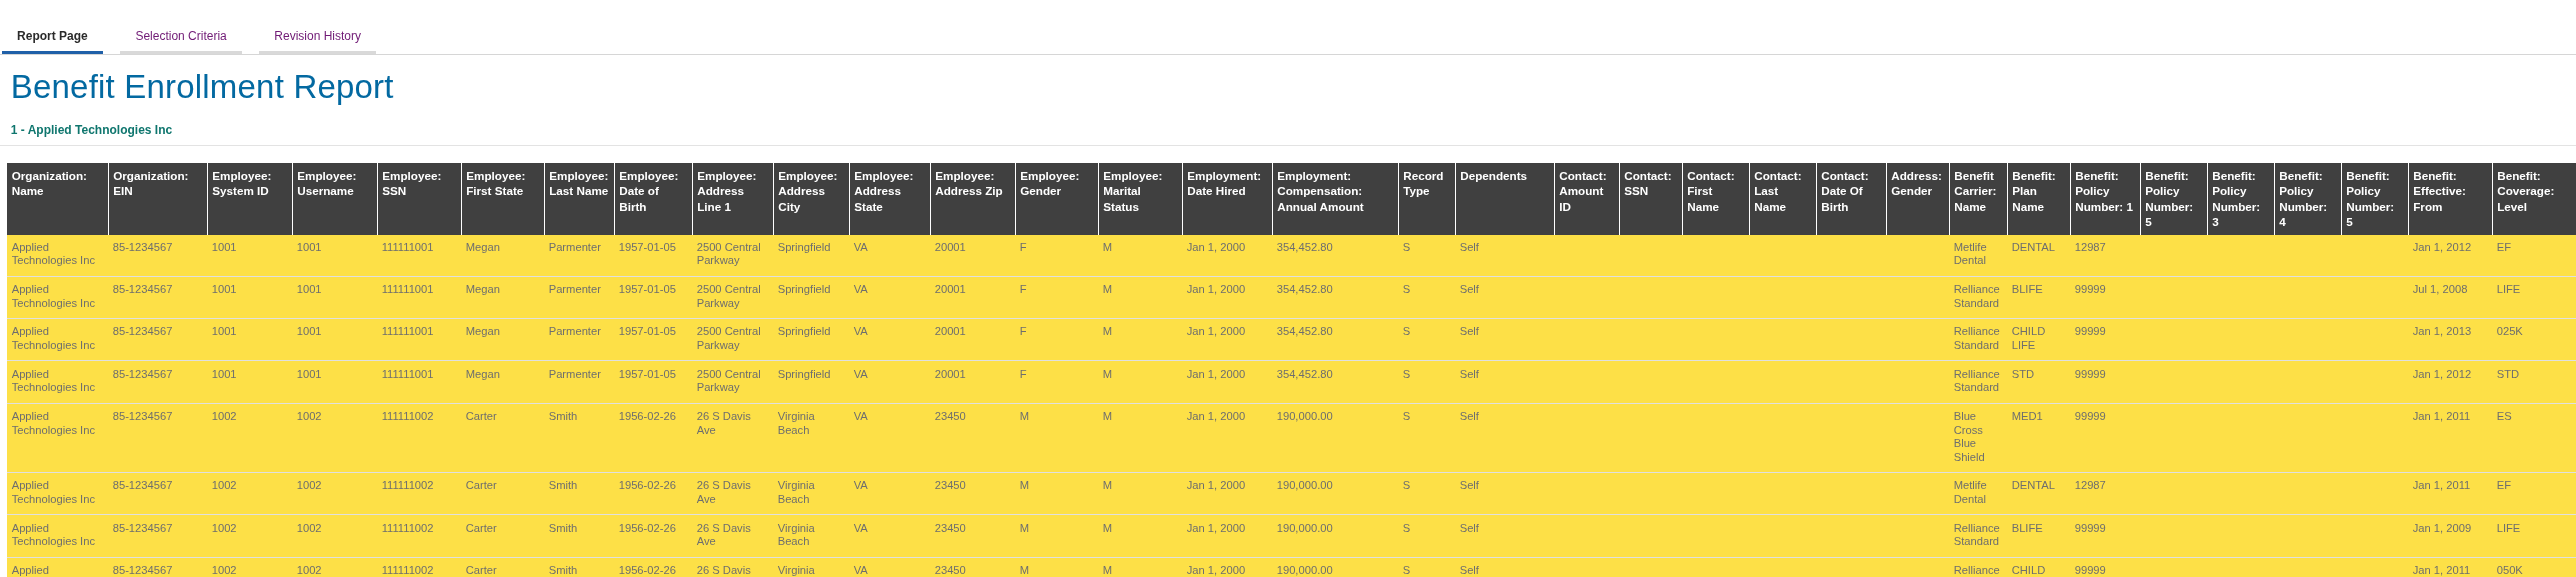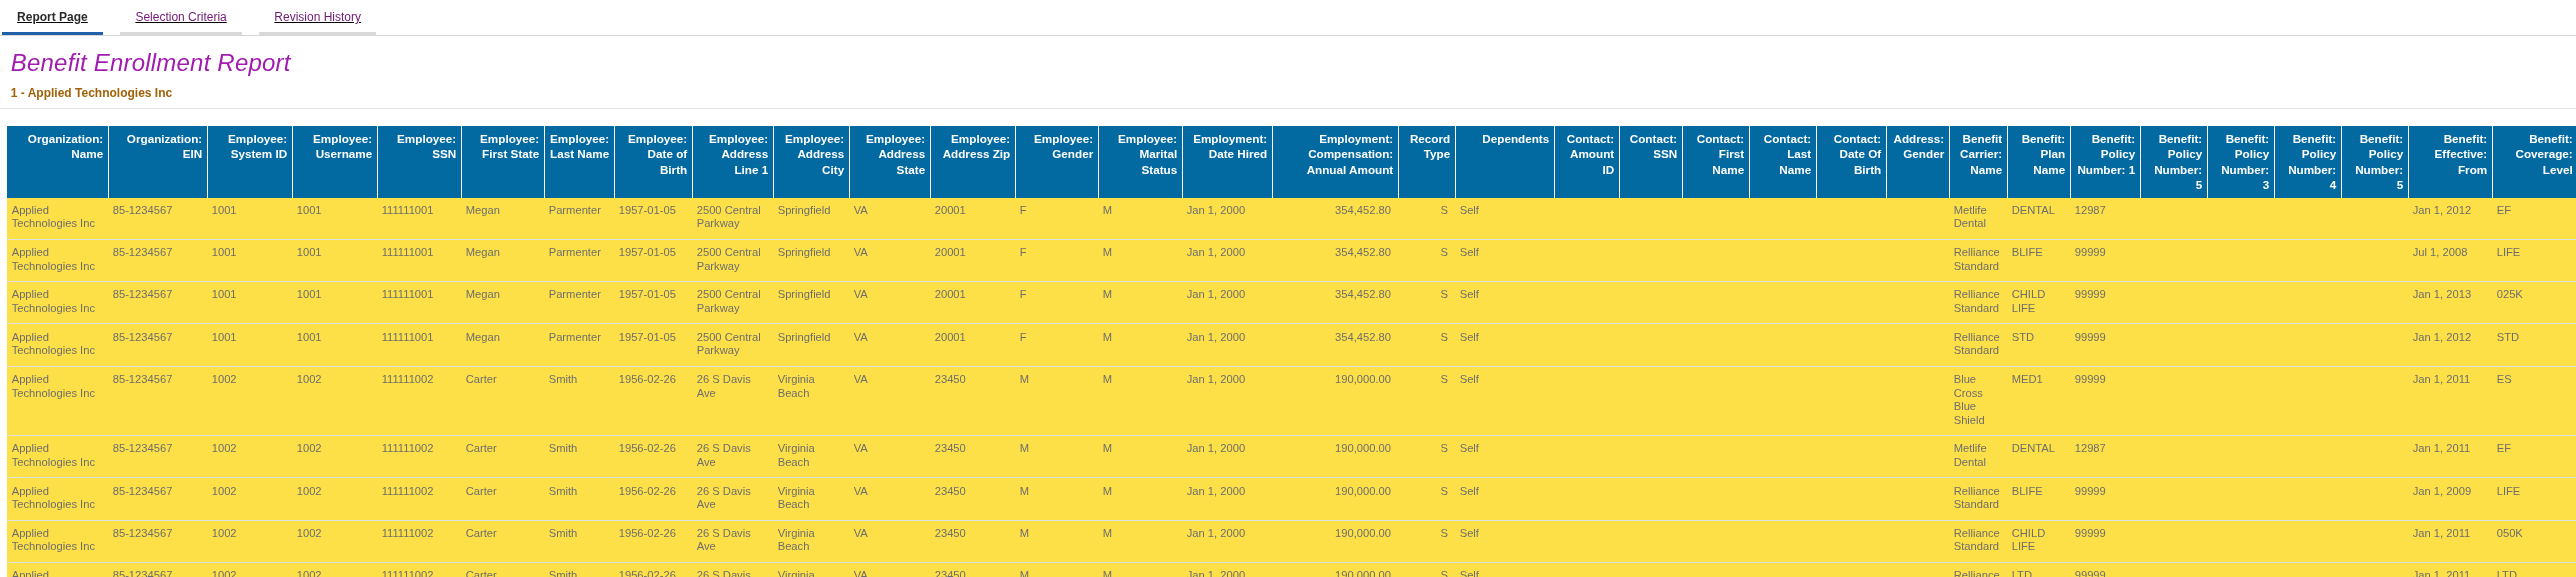--- a/index.html
+++ b/index.html
@@ -1,43 +1,43 @@
 <!DOCTYPE html>
 <html style="font-size:14.4px"><head>
 <meta charset="utf-8">
 <style>
   * { margin:0; padding:0; box-sizing:border-box; }
   html,body { width:2576px; height:578px; overflow:hidden; background:#ffffff;
               font-family:"Liberation Sans","DejaVu Sans",sans-serif; }
 
   
-  .tabbar { display:flex; align-items:flex-end; height:36px;
-            border-bottom:0.9px solid #d6d6d6; padding-left:1.8px;text-decoration:underline; }
+  .tabbar { display:flex; align-items:flex-end; height:55px;
+            border-bottom:0.9px solid #d6d6d6; padding-left:1.8px; }
   .tab { font-size:12px; color:#701a75; padding:11.7px 15.3px 8px 15.3px;
          margin-right:17px; border-bottom:3.6px solid #d9d9d9; cursor:pointer;
          border-top-left-radius:2.7px; border-top-right-radius:2.7px; white-space:nowrap; }
   .tab.active { color:#2b2b2b; font-weight:bold; border-bottom-color:#2060a8; }
 
   
   .titleblock { padding:12.6px 10.8px 0 10.8px; }
-  .report-title { font-size:24px; color:#a21caf; font-weight:400; letter-spacing:0.2px;font-style:italic; }
-  .report-subtitle { font-size:12px; color:#a16207; font-weight:bold; margin-top:9px; }
+  .report-title { font-size:33px; color:#0369a1; font-weight:400; letter-spacing:0.2px; }
+  .report-subtitle { font-size:12px; color:#0f766e; font-weight:bold; margin-top:17px; }
   .divider { border-bottom:1.8px solid #e3e3e3; margin-top:8px; }
 
   
   .tablewrap { margin:17px 0 0 7.2px; }
   table { border-collapse:collapse; table-layout:fixed; width:2569px; }
-  thead th { background:#0369a1; color:#ffffff; font-size:11.7px; font-weight:bold;
-             text-align:right; vertical-align:top; padding:5.4px 4.5px; height:65px;
+  thead th { background:#404040; color:#ffffff; font-size:11.7px; font-weight:bold;
+             text-align:left; vertical-align:top; padding:5.4px 4.5px; height:65px;
              line-height:15.3px; border-left:0.9px solid #ffffff; word-wrap:break-word; }
   thead th:first-child { border-left:none; }
   tbody td { font-size:11.2px; color:#6e6e6e; vertical-align:top;
              padding:6.3px 4.5px 8px 4.5px; line-height:13.5px; word-wrap:break-word; }
   tbody tr { border-bottom:0.9px solid #e0e0e0; background:#fde047; }
-  td.num { text-align:right; padding-right:7.2px; }
+  td.num { text-align:left; padding-right:7.2px; }
 </style>
 </head>
 <body>
 
 <div class="tabbar">
   <div class="tab active">Report Page</div>
   <div class="tab">Selection Criteria</div>
   <div class="tab">Revision History</div>
 </div>
 

